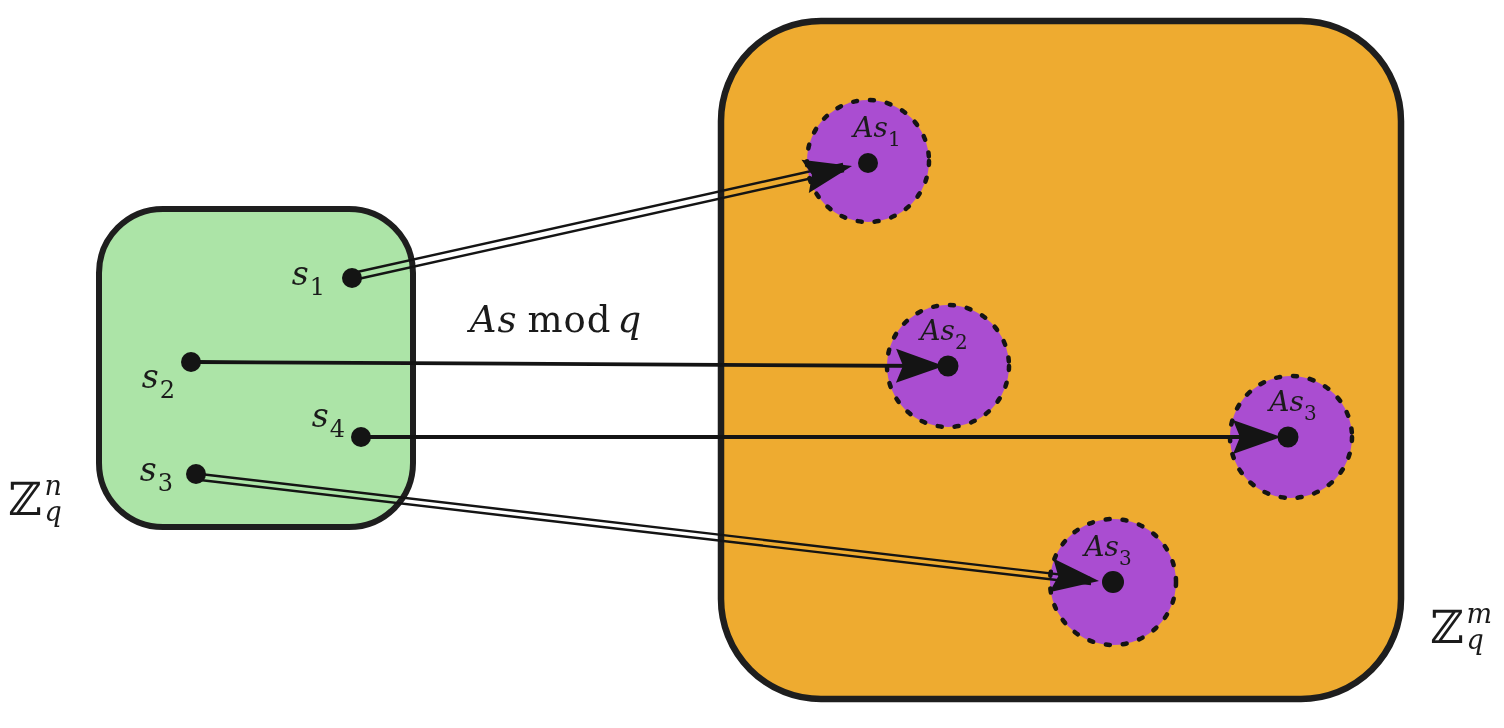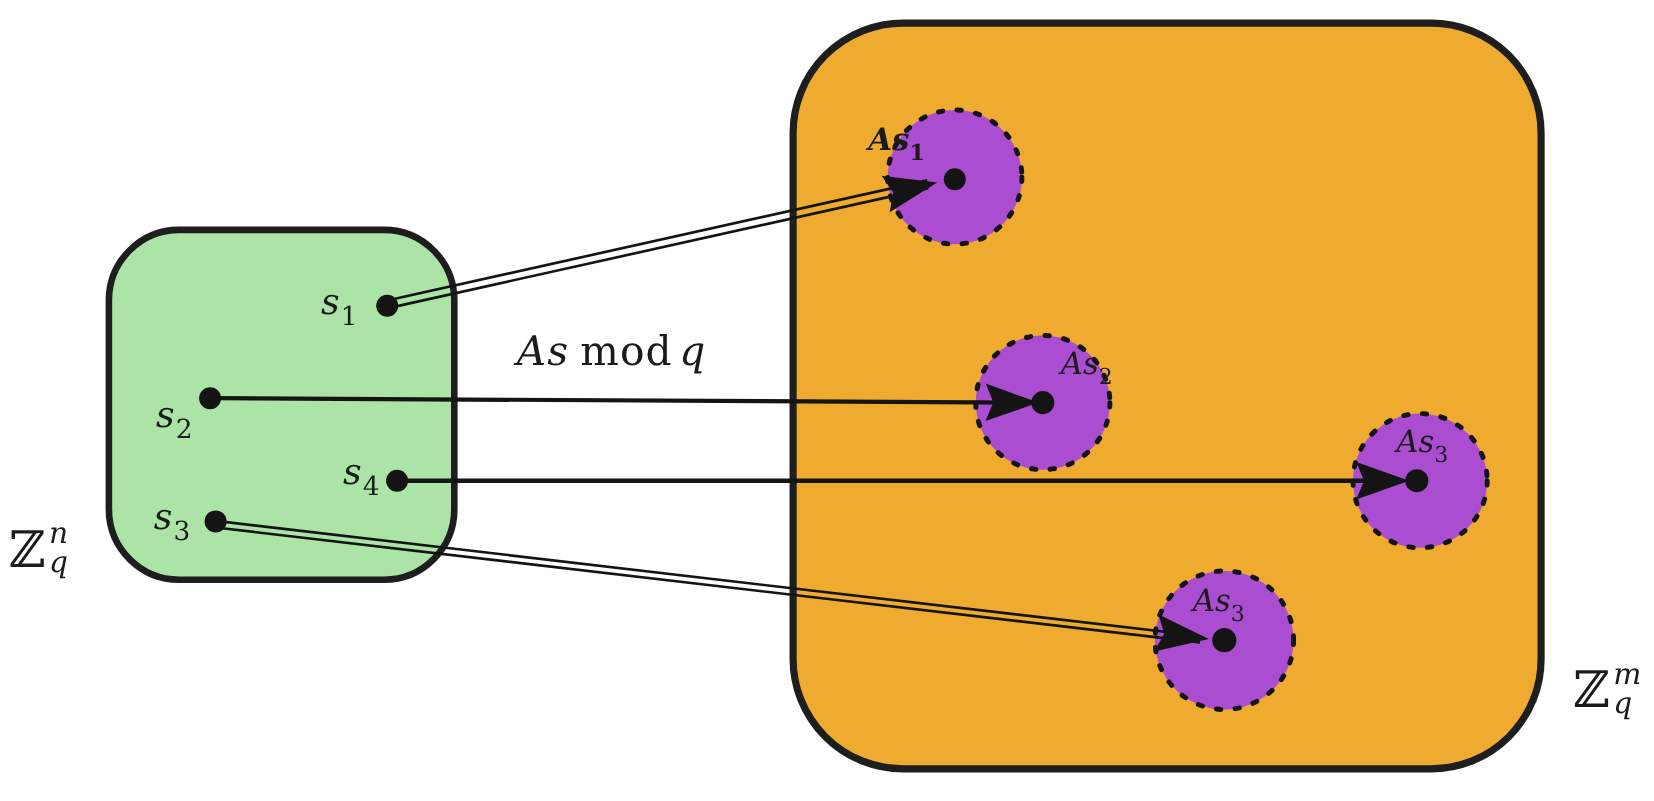--- a/index.html
+++ b/index.html
@@ -105,31 +105,31 @@
   <div class="lbl map-label anchor-center" style="left:556px; top:319px;">
     <span class="it">As</span><span class="op">mod</span><span class="it">q</span>
   </div>
 
   <div class="lbl point-label anchor-right" style="left:324px; top:277px;">
     <span class="it">s</span><sub>1</sub>
   </div>
   <div class="lbl point-label anchor-right" style="left:174px; top:361px;margin-top:19px;">
     <span class="it">s</span><sub>2</sub>
   </div>
-  <div class="lbl point-label anchor-right" style="left:344px; top:432px;">
+  <div class="lbl point-label anchor-right" style="left:344px; top:419px;">
     <span class="it">s</span><sub>4</sub>
   </div>
   <div class="lbl point-label anchor-right" style="left:172px; top:473px;">
     <span class="it">s</span><sub>3</sub>
   </div>
 
-  <div class="lbl cluster-label anchor-center" style="left:815px; top:130px;font-weight:bold;">
+  <div class="lbl cluster-label anchor-center" style="left:877px; top:130px;">
     <span class="it">As</span><sub>1</sub>
   </div>
-  <div class="lbl cluster-label anchor-center" style="left:944px; top:333px;margin-left:44px;">
+  <div class="lbl cluster-label anchor-center" style="left:944px; top:333px;">
     <span class="it">As</span><sub>2</sub>
   </div>
   <div class="lbl cluster-label anchor-center" style="left:1293px; top:404px;">
     <span class="it">As</span><sub>3</sub>
   </div>
   <div class="lbl cluster-label anchor-center" style="left:1108px; top:549px;">
     <span class="it">As</span><sub>3</sub>
   </div>
 
 </div>

